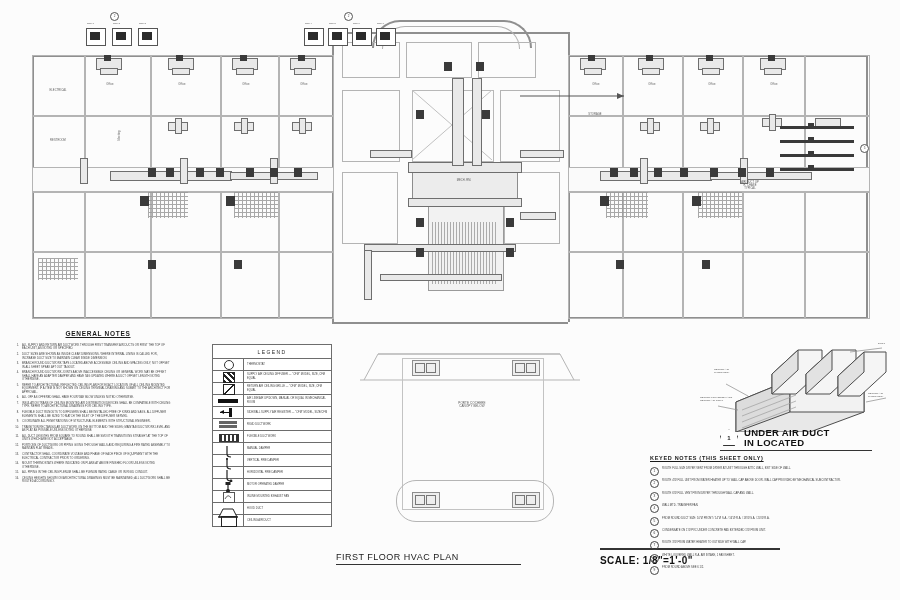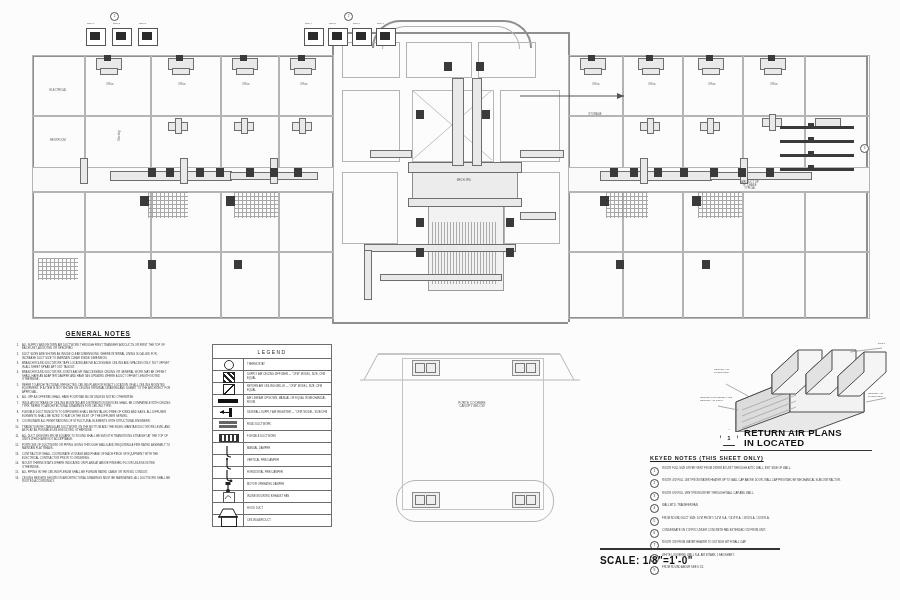--- a/index.html
+++ b/index.html
@@ -572,20 +572,24 @@
           <div class="lg-sym">
             <div style="position: relative; width: 24px; height: 9px;">
               <div style="position:absolute;left:5px;top:0;width:14px;height:9px;border:1px solid #222;"></div>
             </div>
           </div>
           <div class="lg-txt">CEILING AIR DUCT</div>
         </div>
       </div>
   </div>
 
+  <div class="abs" style="left:336px;top:552px;">
+    <div class="plan-title">FIRST FLOOR HVAC PLAN</div>
+    <div class="ul" style="width:185px;margin-top:2px;"></div>
+  </div>
 
   <div class="abs" style="left:600px;top:548px;">
     <div class="ul2" style="width:180px;margin-bottom:5px;"></div>
     <div class="scale-title">SCALE: 1/8"=1'-0"</div>
   </div>
 
   <div class="abs" style="left:650px;top:455px;width:236px;">
     <div class="blk-title" style="font-size:5.5px;">KEYED NOTES (THIS SHEET ONLY)</div>
     <div id="kn-list" style="margin-top:6px;">
         <div class="kn-row">
@@ -657,19 +661,19 @@
     <div class="det-lbl" style="left:-18px;top:56px;white-space:pre-line;">RETURN LOUVERED FACE
 RETURN AIR GRILL</div>
     <div class="det-lbl" style="left:160px;top:2px;">DUCT</div>
     <div class="det-lbl" style="left:150px;top:52px;white-space:pre-line;">RETURN AIR
 FLOOR REG.</div>
   </div>
 
   <div class="abs" style="left:720px;top:428px;display:flex;align-items:center;gap:6px;">
     <div class="penta">1</div>
     <div>
-      <div class="det-title">RETURN AIR PLANS</div>
+      <div class="det-title">UNDER AIR DUCT</div>
       <div class="det-title">IN LOCATED</div>
     </div>
   </div>
   <div class="abs ul" style="left:720px;top:450px;width:152px;"></div>
 
 </div>
 
 </body></html>

